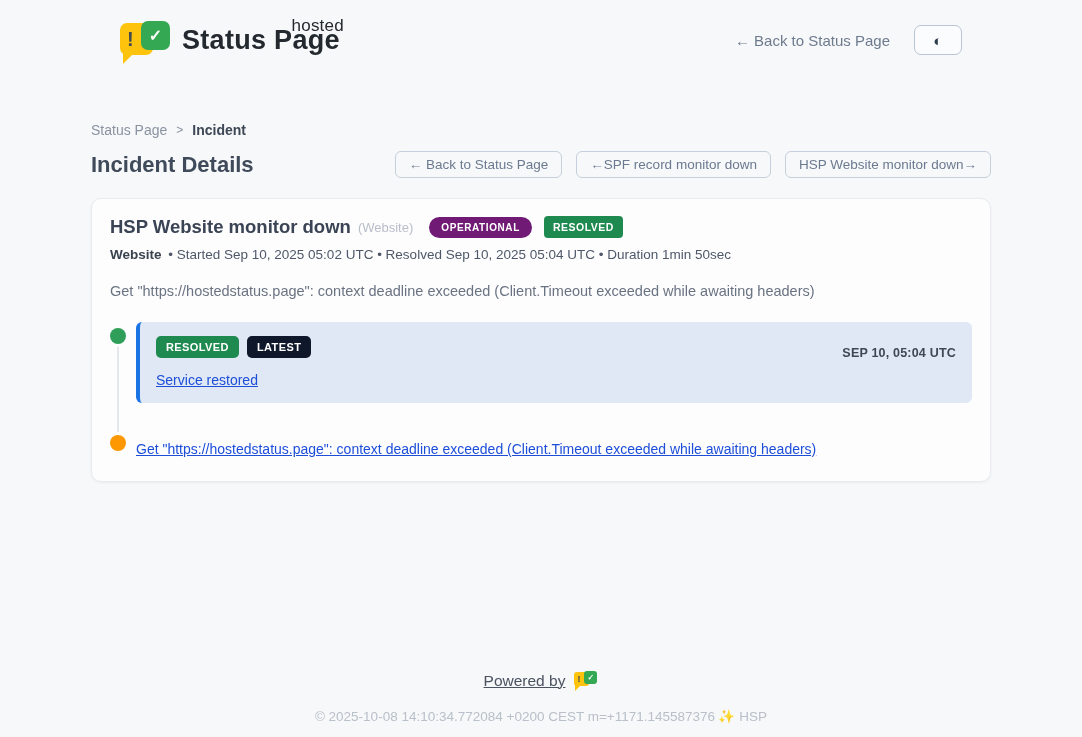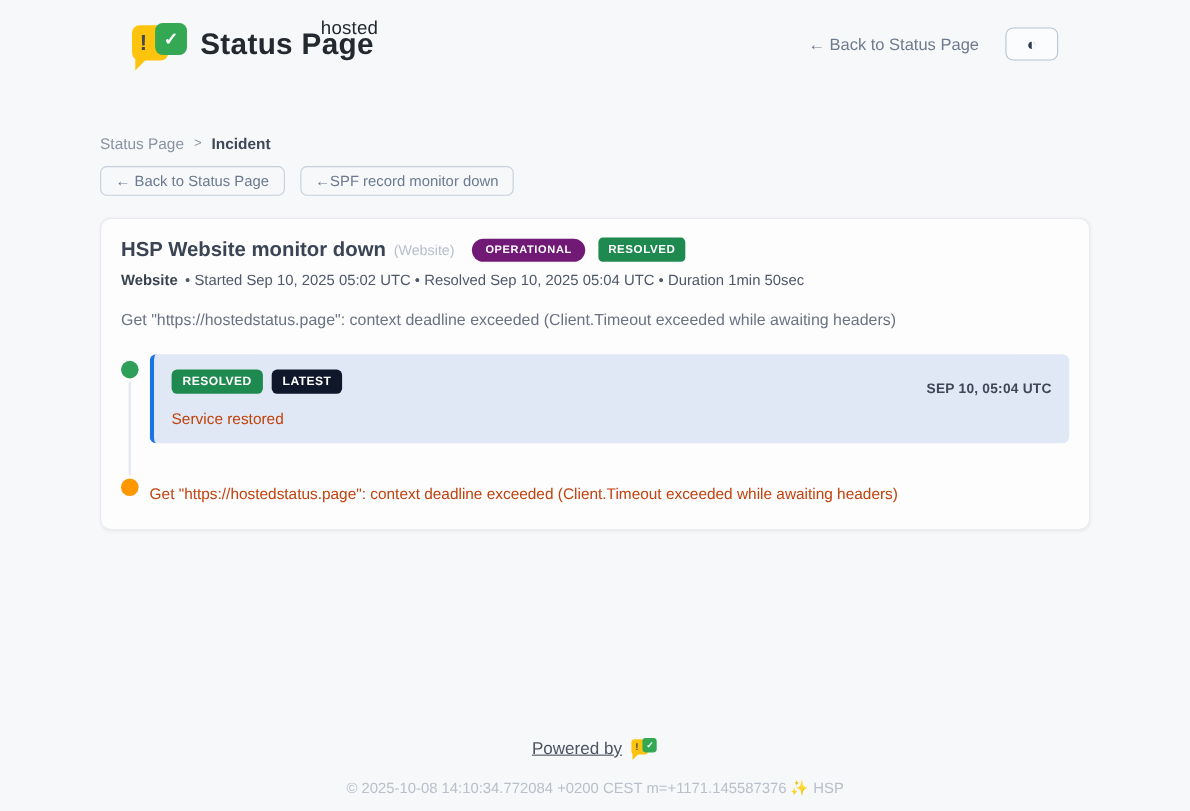--- a/index.html
+++ b/index.html
@@ -105,21 +105,21 @@
     background: #dfe8f4; border-left: 4px solid #1b74e4; border-radius: 6px;
     padding: 12px 16px 15px;
   }
   .t-head { display: flex; align-items: center; justify-content: space-between; }
   .t-badges { display: flex; gap: 8px; }
   .t-badge {
     color: #fff; font-size: 11px; font-weight: 700; letter-spacing: 0.4px;
     padding: 5px 10px; border-radius: 5px;
   }
   .t-time { font-size: 12.5px; font-weight: 700; color: #3e4756; letter-spacing: 0.2px; margin-top: 12px; }
-  .t-msg { margin-top: 12px; font-size: 14px; color: #c2410c; }
+  .t-msg { margin-top: 12px; font-size: 14px; color: #1d4ed8; text-decoration: underline; }
 
   
   .footer { margin-top: 188px; text-align: center; }
   .powered {
     display: inline-flex; align-items: center; gap: 9px;
     font-size: 15.5px; color: #4b5260; cursor: pointer; text-decoration: underline;
   }
   .mini-mark { position: relative; width: 24px; height: 21px; }
   .mini-yellow {
     position: absolute; left: 0; top: 2px; width: 15px; height: 14px;
@@ -169,23 +169,25 @@
 </header>
 
 <main class="main">
   <nav class="breadcrumb">
     <span class="crumb-root">Status Page</span>
     <span class="crumb-sep">&gt;</span>
     <span class="crumb-current">Incident</span>
   </nav>
 
   <div class="heading-row">
+    <h1 class="page-title">Incident Details</h1>
     <div class="nav-btns">
       <button class="nav-btn">← Back to Status Page</button>
       <button class="nav-btn">←SPF record monitor down</button>
+      <button class="nav-btn">HSP Website monitor down→</button>
     </div>
   </div>
 
   <section class="card">
     <div class="card-title-row">
       <span class="incident-title">HSP Website monitor down</span>
       <span class="incident-component">(Website)</span>
       <span class="pill" style="background-color: #701a75;">OPERATIONAL</span>
       <span class="tag" style="background-color: rgb(30, 138, 79);">RESOLVED</span>
     </div>

